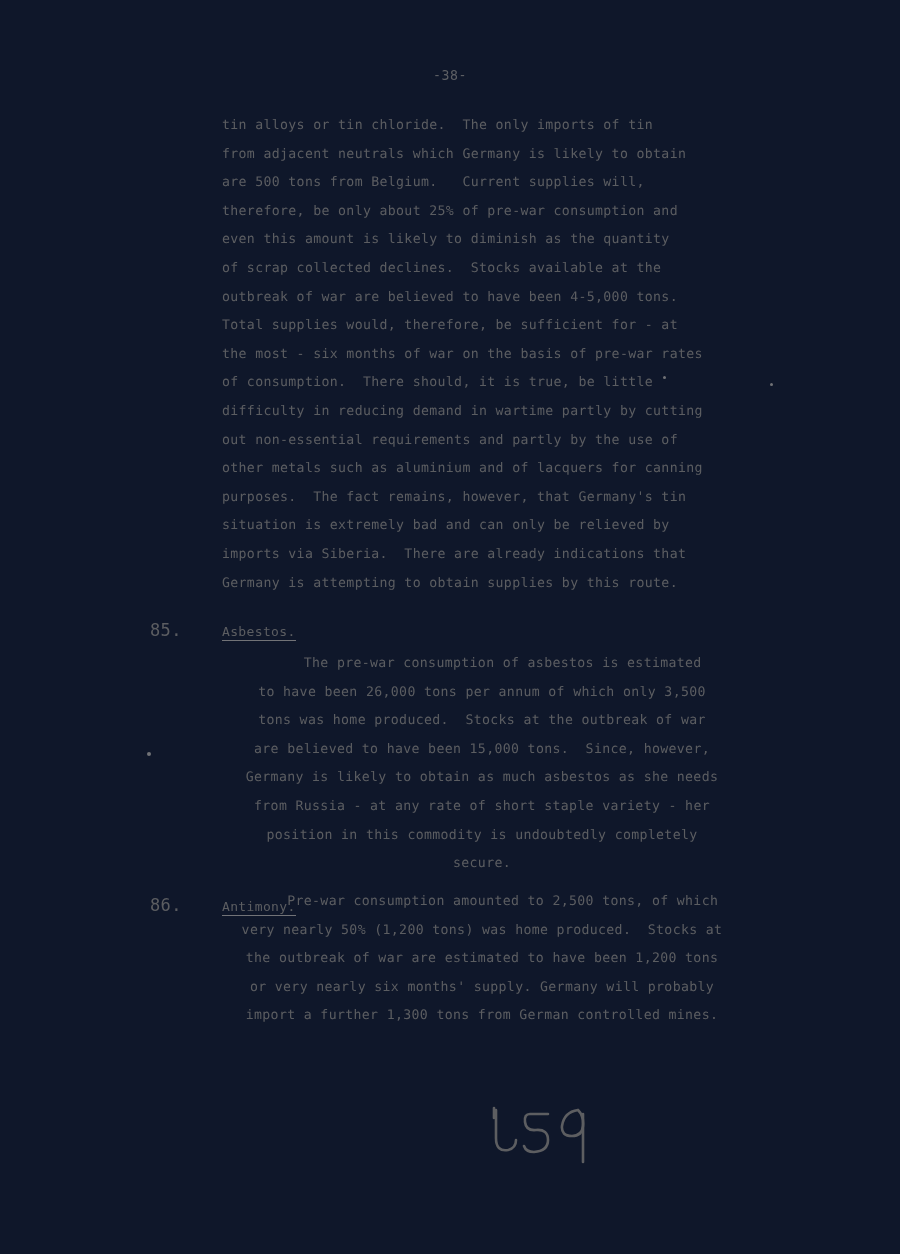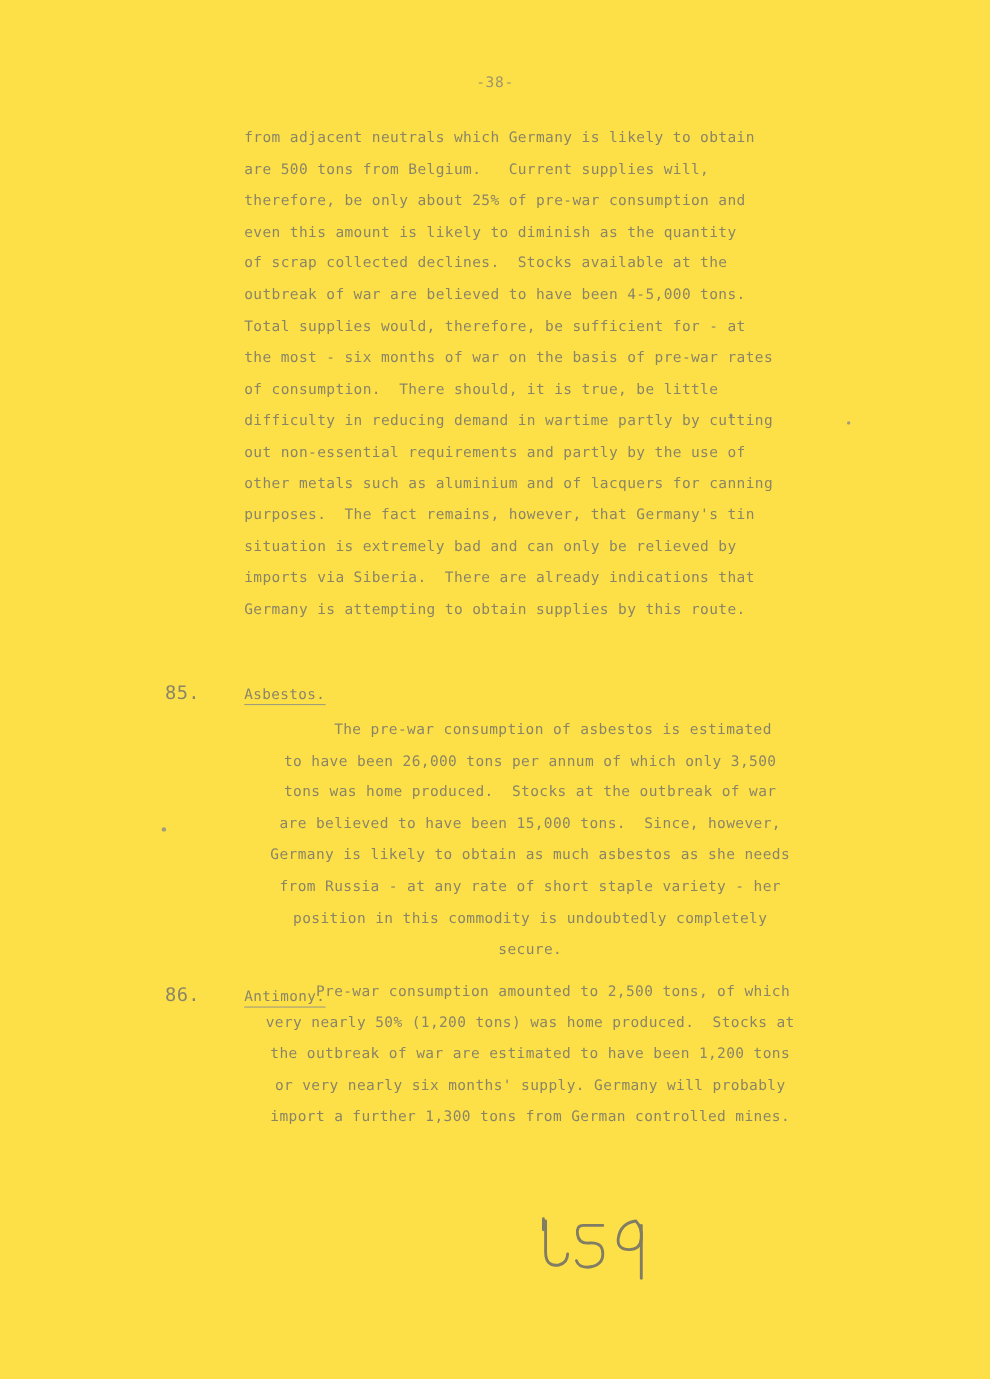--- a/index.html
+++ b/index.html
@@ -4,21 +4,21 @@
 <style>
   html, body {
     margin: 0;
     padding: 0;
     background: #ffffff;
   }
   .page {
     position: relative;
     width: 900px;
     height: 1254px;
-    background: #fde047;
+    background: #0f172a;
     overflow: hidden;
     font-family: "DejaVu Sans Mono", "Liberation Mono", monospace;
   }
 
   
   .tw {
     color: #6f6f6f;
     font-size: 13.2px;
     letter-spacing: 0.35px;
     white-space: pre;
@@ -108,20 +108,21 @@
 
 <div class="page">
 
   <div class="page-number">-38-</div>
 
   <div class="speck" style="left:770px; top:383px; width:3px; height:3px;"></div>
   <div class="speck" style="left:663px; top:376px; width:3px; height:3px;"></div>
   <div class="speck" style="left:147px; top:752px; width:4px; height:4px;"></div>
 
   <div class="body-block">
+    <span class="tw line">tin alloys or tin chloride.  The only imports of tin</span>
     <span class="tw line">from adjacent neutrals which Germany is likely to obtain</span>
     <span class="tw line">are 500 tons from Belgium.   Current supplies will,</span>
     <span class="tw line">therefore, be only about 25% of pre-war consumption and</span>
     <span class="tw line">even this amount is likely to diminish as the quantity</span>
     <span class="tw line">of scrap collected declines.  Stocks available at the</span>
     <span class="tw line">outbreak of war are believed to have been 4-5,000 tons.</span>
     <span class="tw line">Total supplies would, therefore, be sufficient for - at</span>
     <span class="tw line">the most - six months of war on the basis of pre-war rates</span>
     <span class="tw line">of consumption.  There should, it is true, be little</span>
     <span class="tw line">difficulty in reducing demand in wartime partly by cutting</span>

